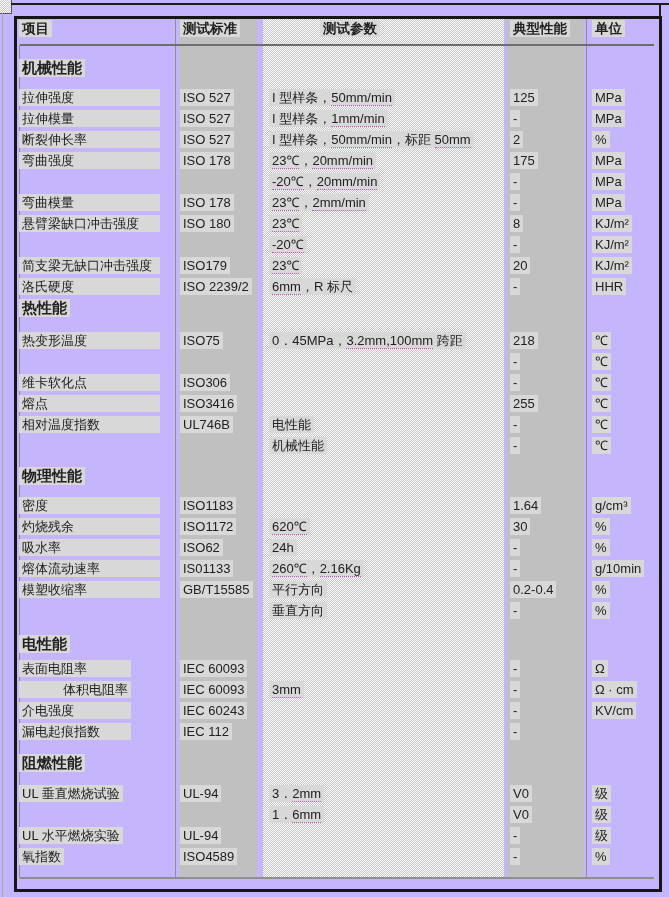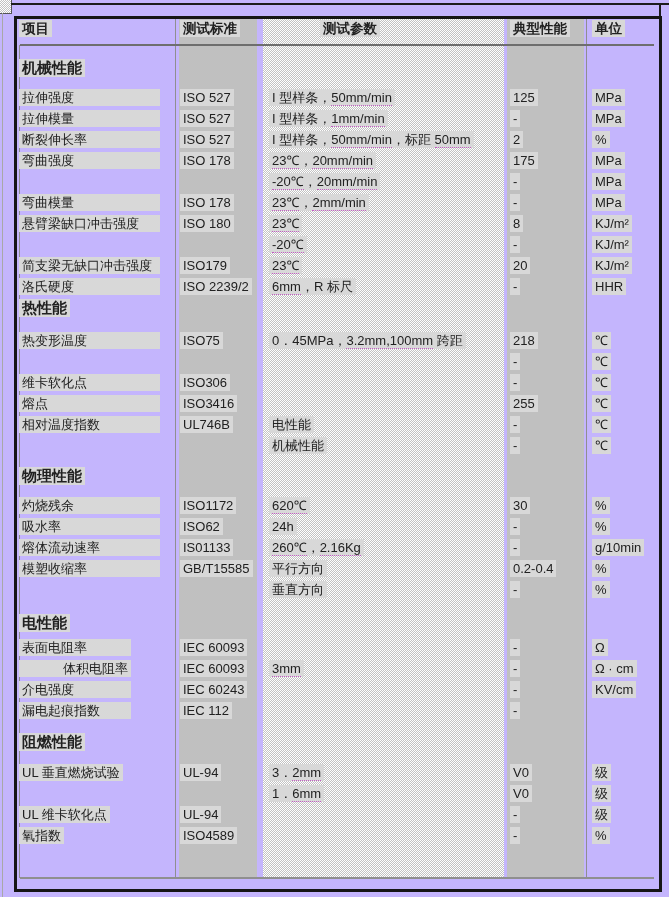--- a/index.html
+++ b/index.html
@@ -179,20 +179,26 @@
       </div>
       <div class="row data">
         <span class="cell c-param"><span class="hl"><span>机械性能</span></span></span>
         <span class="cell c-val"><span class="hl">-</span></span>
         <span class="cell c-unit"><span class="hl">℃</span></span>
       </div>
       <div class="row section" style="margin-top: 9px; margin-bottom: 12px;">
         <span class="cell c-item"><span class="hl">物理性能</span></span>
       </div>
       <div class="row data">
+        <span class="cell c-item"><span class="hl" style="min-width: 141px;">密度</span></span>
+        <span class="cell c-std"><span class="hl">ISO1183</span></span>
+        <span class="cell c-val"><span class="hl">1.64</span></span>
+        <span class="cell c-unit"><span class="hl">g/cm³</span></span>
+      </div>
+      <div class="row data">
         <span class="cell c-item"><span class="hl" style="min-width: 141px;">灼烧残余</span></span>
         <span class="cell c-std"><span class="hl">ISO1172</span></span>
         <span class="cell c-param"><span class="hl"><span class="u">620℃</span></span></span>
         <span class="cell c-val"><span class="hl">30</span></span>
         <span class="cell c-unit"><span class="hl">%</span></span>
       </div>
       <div class="row data">
         <span class="cell c-item"><span class="hl" style="min-width: 141px;">吸水率</span></span>
         <span class="cell c-std"><span class="hl">ISO62</span></span>
         <span class="cell c-param"><span class="hl"><span>24h</span></span></span>
@@ -254,21 +260,21 @@
         <span class="cell c-param"><span class="hl"><span>3．</span><span class="u">2mm</span></span></span>
         <span class="cell c-val"><span class="hl">V0</span></span>
         <span class="cell c-unit"><span class="hl">级</span></span>
       </div>
       <div class="row data">
         <span class="cell c-param"><span class="hl"><span>1．</span><span class="u">6mm</span></span></span>
         <span class="cell c-val"><span class="hl">V0</span></span>
         <span class="cell c-unit"><span class="hl">级</span></span>
       </div>
       <div class="row data">
-        <span class="cell c-item"><span class="hl">UL 维卡软化点</span></span>
+        <span class="cell c-item"><span class="hl">UL 水平燃烧实验</span></span>
         <span class="cell c-std"><span class="hl">UL-94</span></span>
         <span class="cell c-val"><span class="hl">-</span></span>
         <span class="cell c-unit"><span class="hl">级</span></span>
       </div>
       <div class="row data">
         <span class="cell c-item"><span class="hl">氧指数</span></span>
         <span class="cell c-std"><span class="hl">ISO4589</span></span>
         <span class="cell c-val"><span class="hl">-</span></span>
         <span class="cell c-unit"><span class="hl">%</span></span>
       </div>

